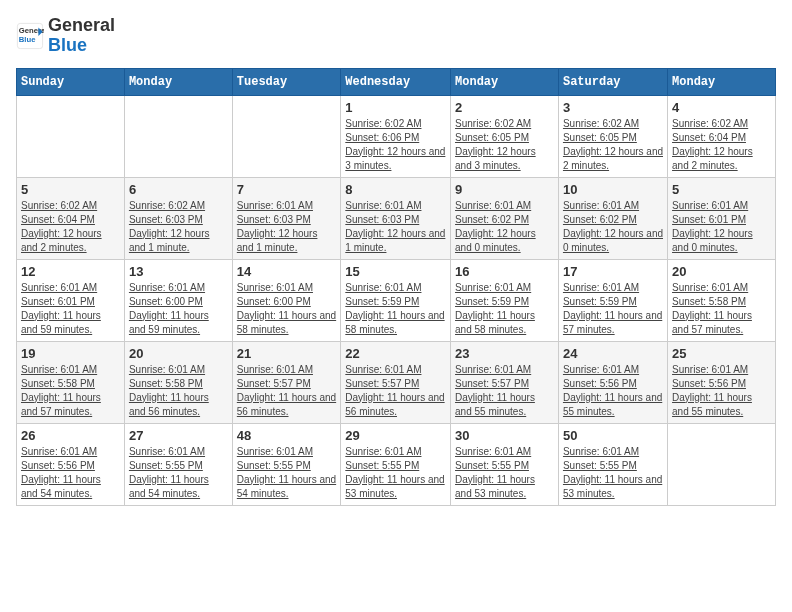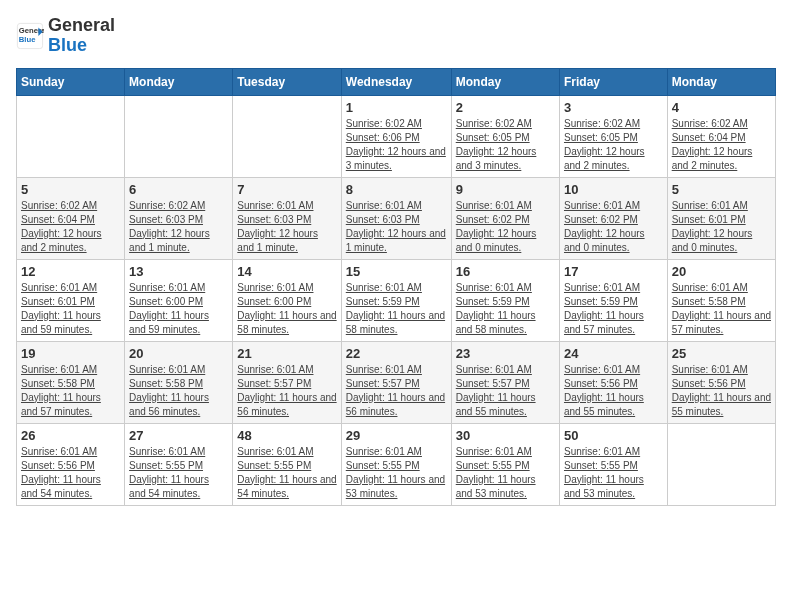--- a/index.html
+++ b/index.html
@@ -52,20 +52,21 @@
       font-size: 10.5px;
     }
     .calendar thead th {
       background: #2a6eaa;
       color: #fff;
       padding: 6px 4px;
       text-align: left;
       font-size: 12px;
       font-weight: bold;
       border: 1px solid #1a5a96;
+      font-family: Liberation Mono, monospace;
     }
     .calendar tbody td {
       border: 1px solid #ccc;
       vertical-align: top;
       padding: 4px;
       width: 113px;
       min-height: 80px;
       background: #fff;
     }
     .calendar tbody tr:nth-child(even) td {
@@ -110,21 +111,21 @@
 </div>
 
 <table class="calendar">
   <thead>
     <tr id="header-row">
         <th>Sunday</th>
         <th>Monday</th>
         <th>Tuesday</th>
         <th>Wednesday</th>
         <th>Monday</th>
-        <th>Friday</th>
+        <th>Saturday</th>
         <th>Monday</th>
       </tr>
   </thead>
   <tbody id="calendar-body">
       <tr>
         <td class="empty"></td>
         <td class="empty"></td>
         <td class="empty"></td>
         <td>
           <div class="day-number">1</div>

